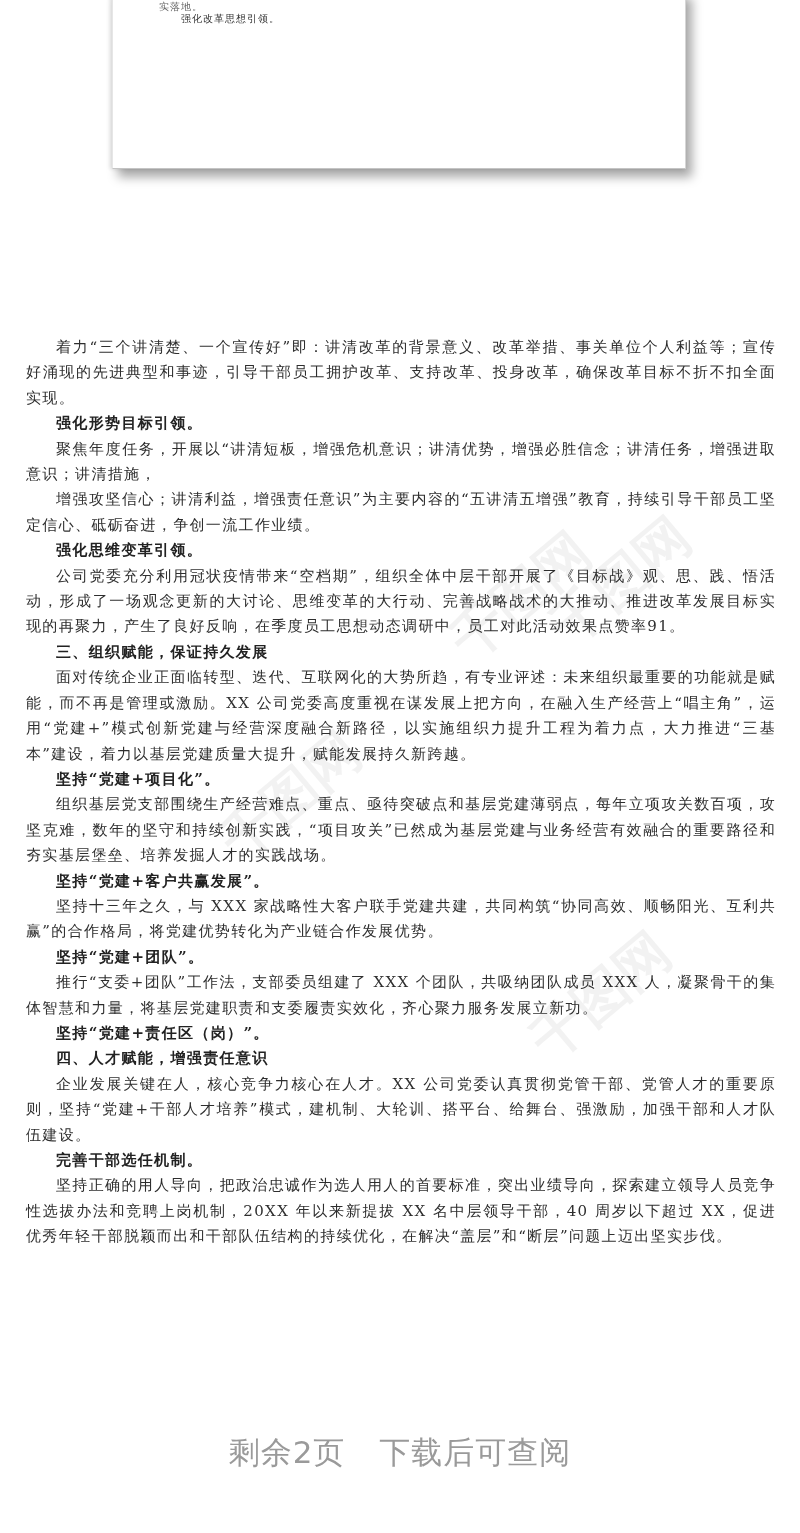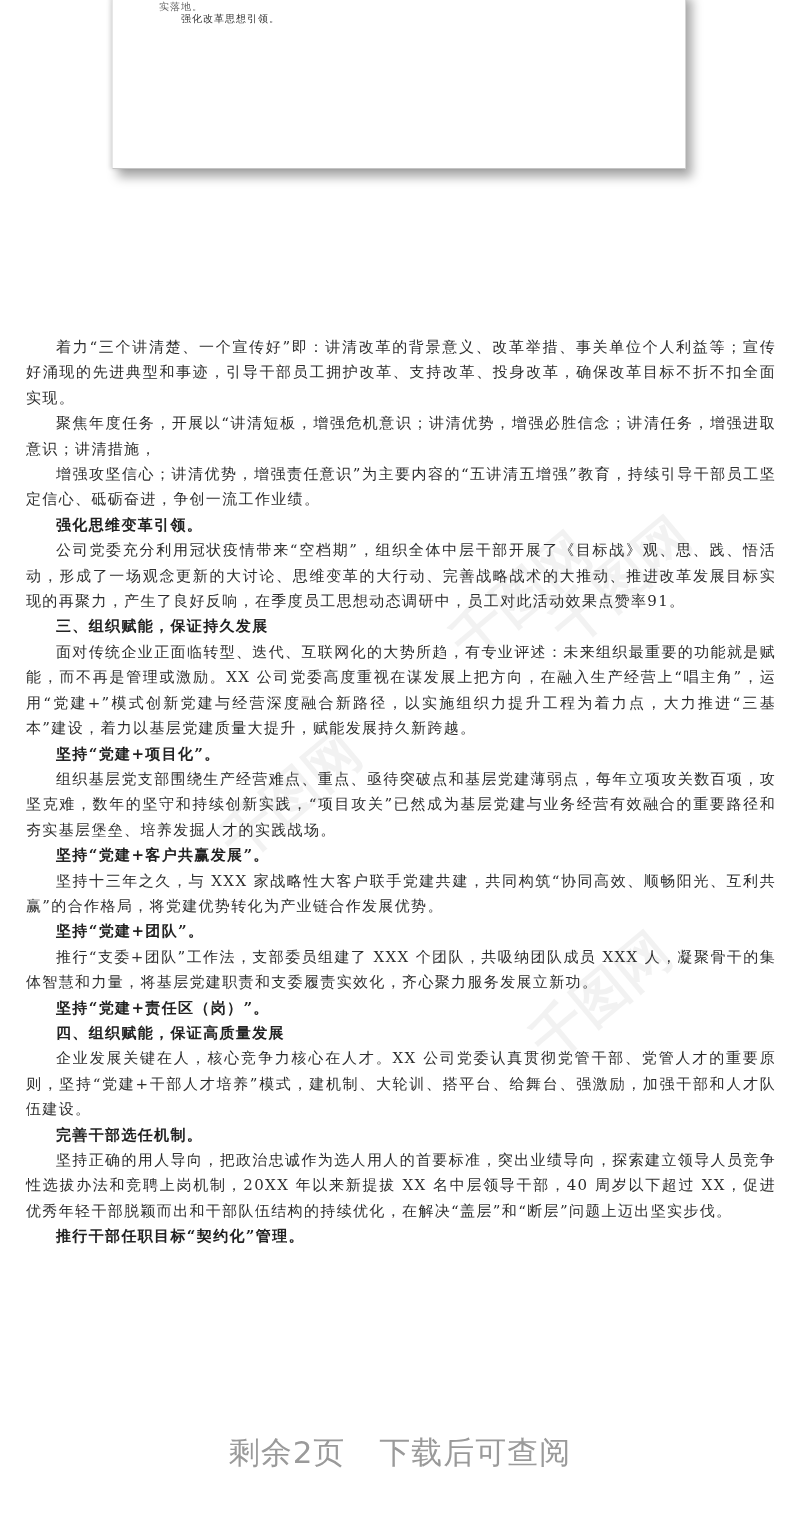--- a/index.html
+++ b/index.html
@@ -104,35 +104,35 @@
   <div class="line-heading">强化改革思想引领。</div>
 </div>
 
 <div class="watermark" style="left:440px; top:560px;">千图网</div>
 <div class="watermark" style="left:540px; top:545px;">千图网</div>
 <div class="watermark" style="left:210px; top:760px;">千图网</div>
 <div class="watermark" style="left:520px; top:960px;">千图网</div>
 
 <div class="doc">
   <p>着力“三个讲清楚、一个宣传好”即：讲清改革的背景意义、改革举措、事关单位个人利益等；宣传好涌现的先进典型和事迹，引导干部员工拥护改革、支持改革、投身改革，确保改革目标不折不扣全面实现。</p>
+  <p class="heading">强化形势目标引领。</p>
   <p>聚焦年度任务，开展以“讲清短板，增强危机意识；讲清优势，增强必胜信念；讲清任务，增强进取意识；讲清措施，</p>
-  <p>增强攻坚信心；讲清优势，增强责任意识”为主要内容的“五讲清五增强”教育，持续引导干部员工坚定信心、砥砺奋进，争创一流工作业绩。</p>
+  <p>增强攻坚信心；讲清利益，增强责任意识”为主要内容的“五讲清五增强”教育，持续引导干部员工坚定信心、砥砺奋进，争创一流工作业绩。</p>
   <p class="heading">强化思维变革引领。</p>
   <p>公司党委充分利用冠状疫情带来“空档期”，组织全体中层干部开展了《目标战》观、思、践、悟活动，形成了一场观念更新的大讨论、思维变革的大行动、完善战略战术的大推动、推进改革发展目标实现的再聚力，产生了良好反响，在季度员工思想动态调研中，员工对此活动效果点赞率91。</p>
   <p class="heading">三、组织赋能，保证持久发展</p>
   <p>面对传统企业正面临转型、迭代、互联网化的大势所趋，有专业评述：未来组织最重要的功能就是赋能，而不再是管理或激励。XX 公司党委高度重视在谋发展上把方向，在融入生产经营上“唱主角”，运用“党建+”模式创新党建与经营深度融合新路径，以实施组织力提升工程为着力点，大力推进“三基本”建设，着力以基层党建质量大提升，赋能发展持久新跨越。</p>
   <p class="heading">坚持“党建+项目化”。</p>
   <p>组织基层党支部围绕生产经营难点、重点、亟待突破点和基层党建薄弱点，每年立项攻关数百项，攻坚克难，数年的坚守和持续创新实践，“项目攻关”已然成为基层党建与业务经营有效融合的重要路径和夯实基层堡垒、培养发掘人才的实践战场。</p>
   <p class="heading">坚持“党建+客户共赢发展”。</p>
   <p>坚持十三年之久，与 XXX 家战略性大客户联手党建共建，共同构筑“协同高效、顺畅阳光、互利共赢”的合作格局，将党建优势转化为产业链合作发展优势。</p>
   <p class="heading">坚持“党建+团队”。</p>
   <p>推行“支委+团队”工作法，支部委员组建了 XXX 个团队，共吸纳团队成员 XXX 人，凝聚骨干的集体智慧和力量，将基层党建职责和支委履责实效化，齐心聚力服务发展立新功。</p>
   <p class="heading">坚持“党建+责任区（岗）”。</p>
-  <p class="heading">四、组织赋能，保证高质量发展</p>
+  <p class="heading">四、人才赋能，增强责任意识</p>
   <p>企业发展关键在人，核心竞争力核心在人才。XX 公司党委认真贯彻党管干部、党管人才的重要原则，坚持“党建+干部人才培养”模式，建机制、大轮训、搭平台、给舞台、强激励，加强干部和人才队伍建设。</p>
   <p class="heading">完善干部选任机制。</p>
   <p>坚持正确的用人导向，把政治忠诚作为选人用人的首要标准，突出业绩导向，探索建立领导人员竞争性选拔办法和竞聘上岗机制，20XX 年以来新提拔 XX 名中层领导干部，40 周岁以下超过 XX，促进优秀年轻干部脱颖而出和干部队伍结构的持续优化，在解决“盖层”和“断层”问题上迈出坚实步伐。</p>
-  <p class="heading">推行干部任职目标“契约化”管理。</p>
 </div>
 
 <div class="remaining">
   <span>剩余2页</span><span>下载后可查阅</span>
 </div>
 
 </body></html>

